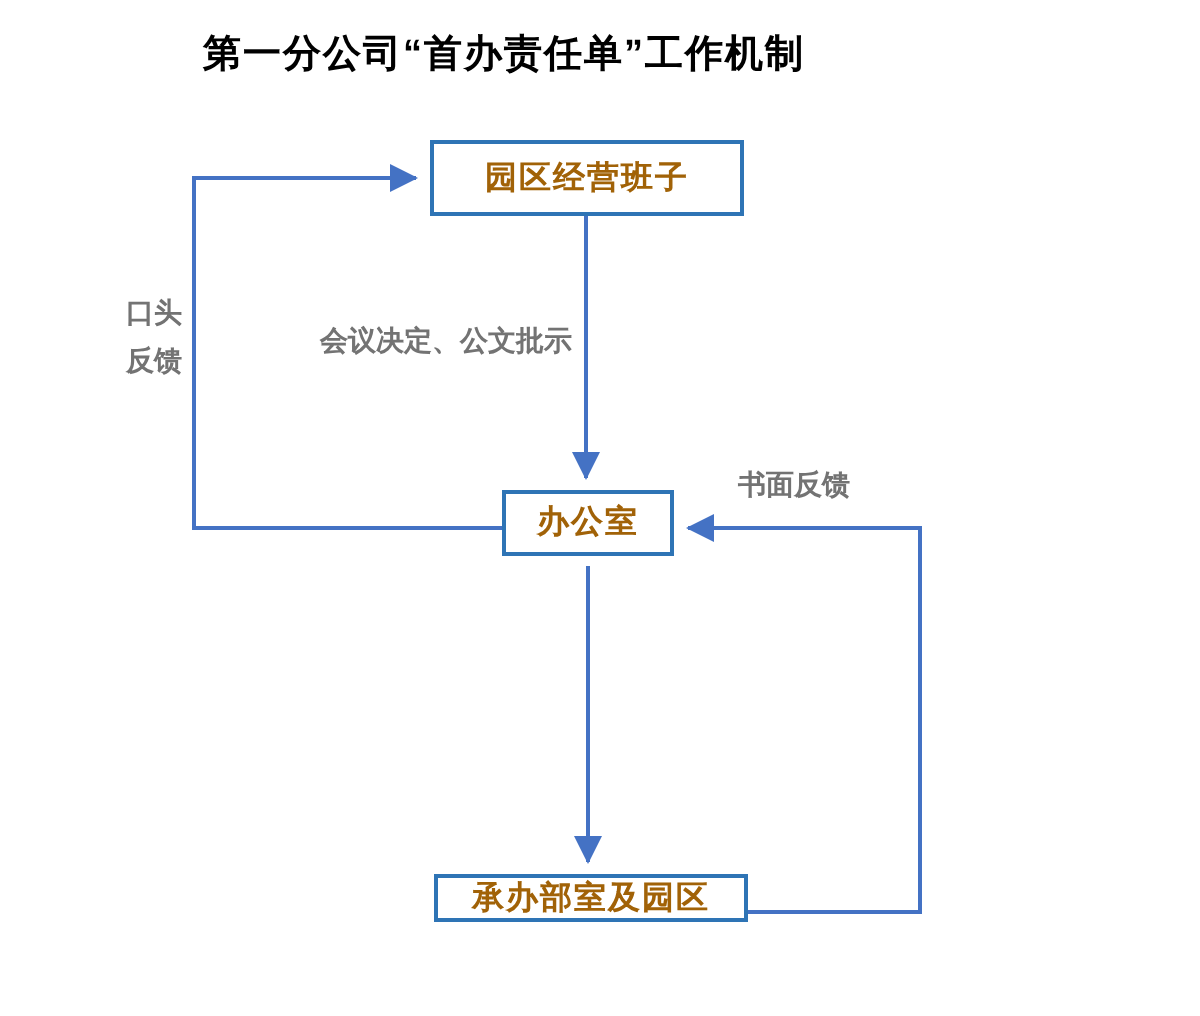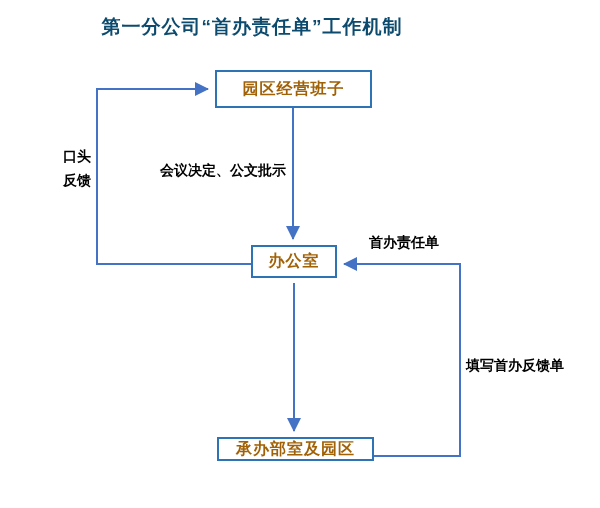--- a/index.html
+++ b/index.html
@@ -10,21 +10,21 @@
     font-family:"Liberation Sans","DejaVu Sans",sans-serif;
     overflow:hidden;
   }
   .title{
     position:absolute;
     left:0;top:14px;width:504px;
     margin:0;
     text-align:center;
     font-size:19px;
     font-weight:bold;
-    color:#0c4a6e;
+    color:#000000;
     letter-spacing:1px;
   }
   .arrows{
     position:absolute;left:0;top:0;width:600px;height:508px;
   }
   .node{
     position:absolute;
     box-sizing:border-box;
     border:2px solid #2E74B5;
     background:#ffffff;
@@ -34,21 +34,21 @@
     display:flex;
     align-items:center;
     justify-content:center;
     letter-spacing:1px;
   }
   .node-1{left:215px;top:70px;width:157px;height:38px;}
   .node-2{left:251px;top:245px;width:86px;height:33px;}
   .node-3{left:217px;top:437px;width:157px;height:24px;}
   .edge-label{
     position:absolute;
-    color:#000000;
+    color:#737373;
     font-size:14px;
     font-weight:bold;
     white-space:nowrap;
   }
   .lbl-meeting{left:152px;top:162px;width:142px;text-align:center;}
   .lbl-verbal{left:52px;top:144px;width:50px;text-align:center;line-height:24px;}
   .lbl-written{left:369px;top:234px;}
   .lbl-draft{left:178px;top:343px;}
   .lbl-fill{left:466px;top:357px;}
 </style>
@@ -87,18 +87,17 @@
     <span>承办部室及园区</span>
   </div>
 
   <div class="edge-label lbl-verbal">
     <div>口头</div>
     <div>反馈</div>
   </div>
 
   <div class="edge-label lbl-meeting">会议决定、公文批示</div>
 
-  <div class="edge-label lbl-written">首办责任单</div>
+  <div class="edge-label lbl-written">书面反馈</div>
 
 
-  <div class="edge-label lbl-fill">填写首办反馈单</div>
 
 </div>
 
 </body></html>

